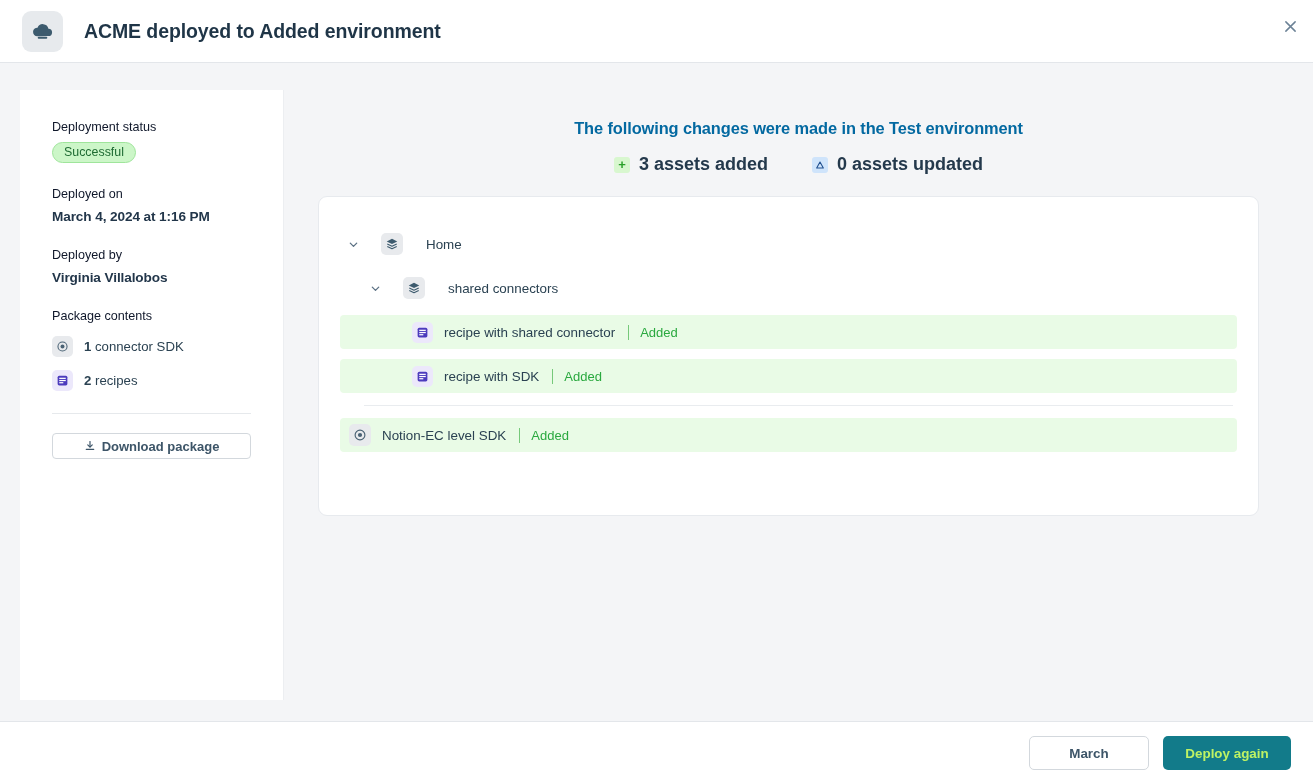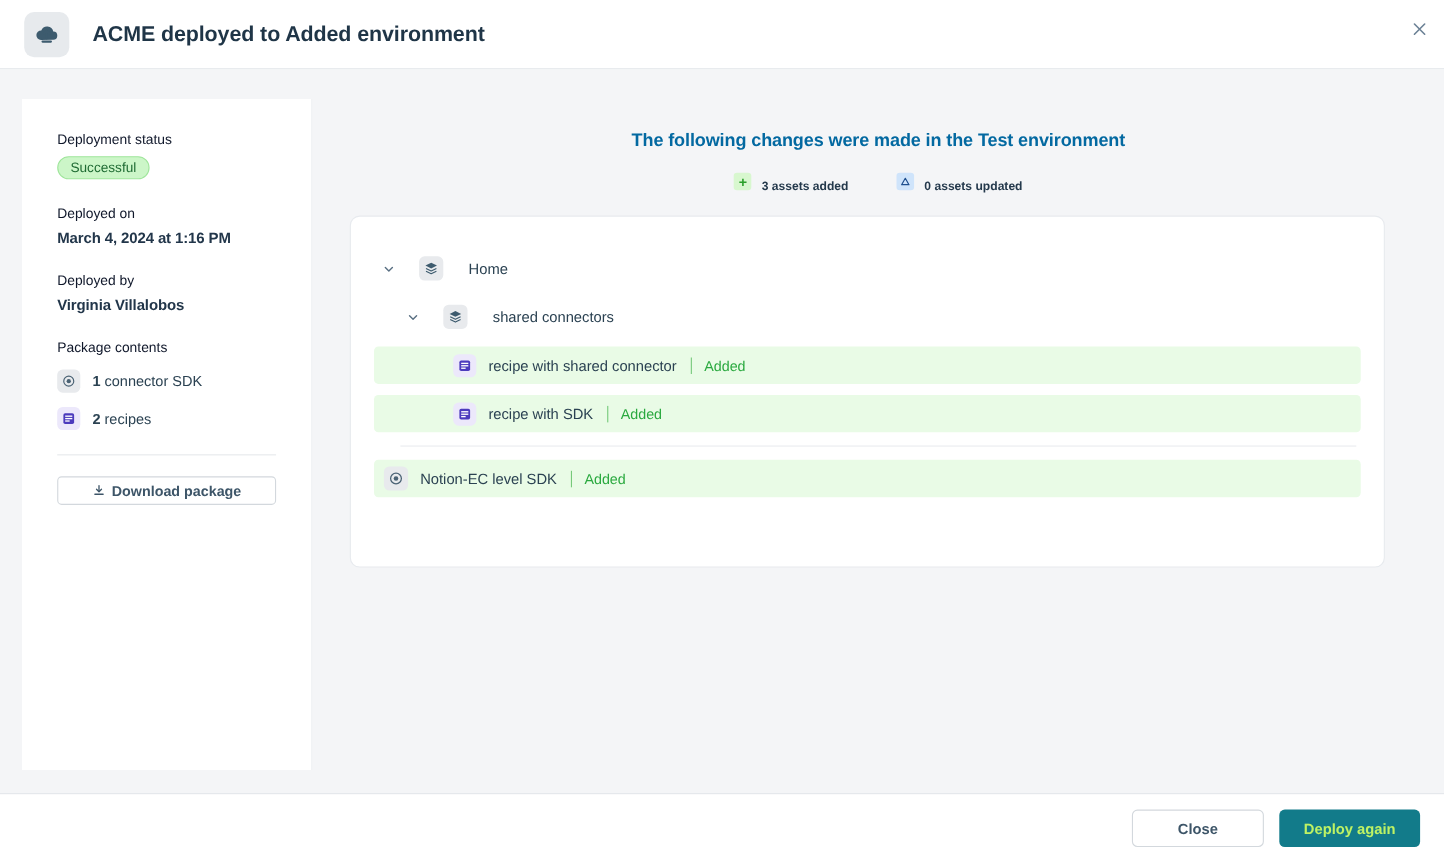--- a/index.html
+++ b/index.html
@@ -111,21 +111,21 @@
     gap: 44px; margin-top: 16px;
   }
   .summary-item { display: flex; align-items: center; gap: 9px; }
   .sq {
     width: 16px; height: 16px; border-radius: 3px;
     display: flex; align-items: center; justify-content: center;
     font-size: 13px; line-height: 1;
   }
   .sq-add { background: #d8f7cf; color: #2aa02a; font-weight: bold; }
   .sq-upd { background: #cfe4fb; color: #1f4f8f; }
-  .summary-text { font-size: 11px; font-weight: bold; color: #24394c; margin-top: 10px; }
+  .summary-text { font-size: 18px; font-weight: bold; color: #24394c; }
 
   .tree-card {
     position: absolute; left: 34px; top: 133px;
     width: 941px; height: 320px;
     background: #ffffff;
     border: 1px solid #e7eaee;
     border-radius: 9px;
   }
   .tree-inner { padding: 30px 21px 0 21px; }
 
@@ -351,17 +351,17 @@
             <div class="added-sep"></div>
             <div class="added-text">Added</div>
           </div>
 
         </div>
       </div>
     </div>
   </div>
 
   <div class="footer">
-    <div class="btn btn-secondary">Close</div>
+    <div class="btn btn-secondary">March</div>
     <div class="btn btn-primary">Deploy again</div>
   </div>
 
 </div>
 
 </body></html>

